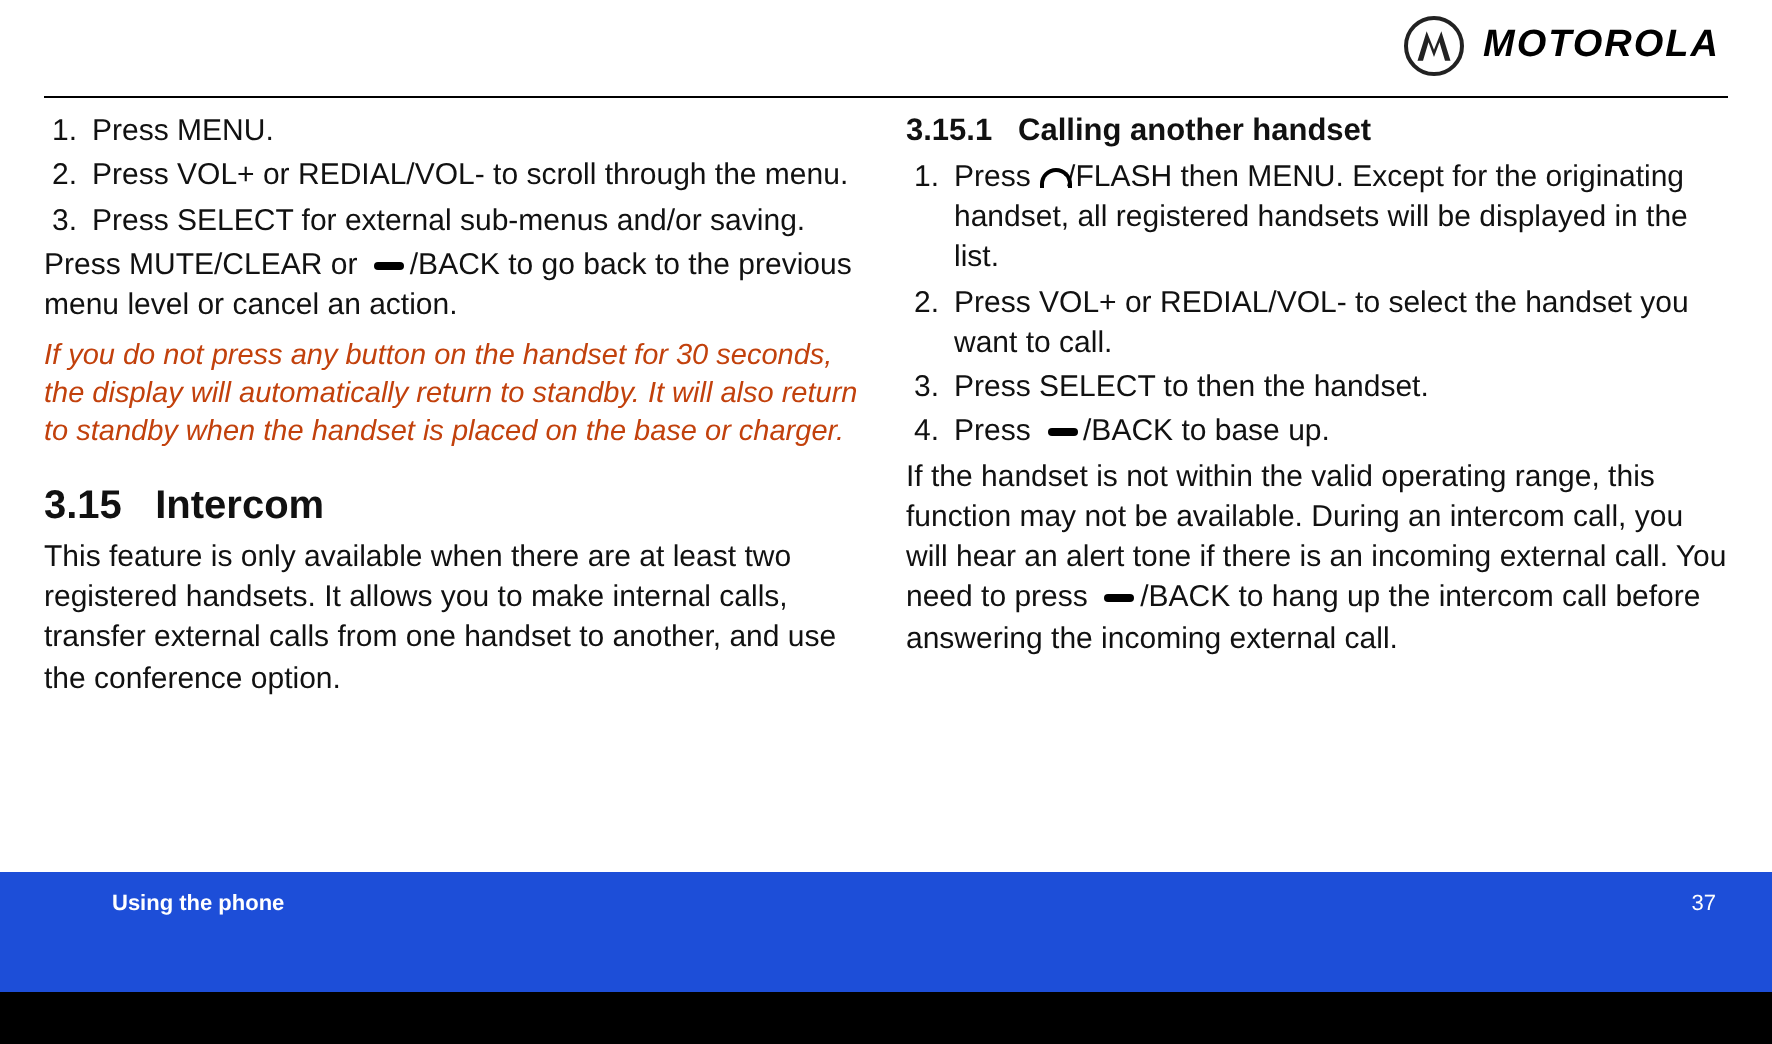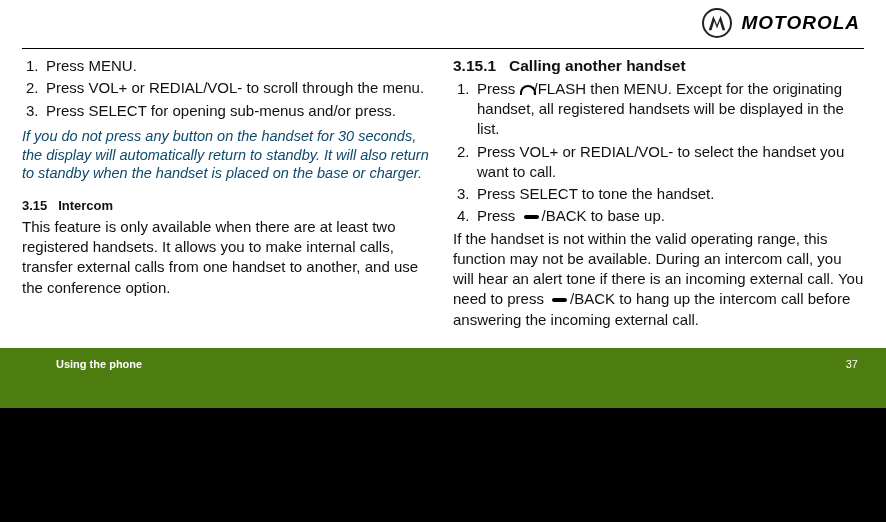--- a/index.html
+++ b/index.html
@@ -1,20 +1,20 @@
 <!DOCTYPE html>
 <html><head>
 <meta charset="utf-8">
 <style>
   * { box-sizing: border-box; margin: 0; padding: 0; }
   html, body { width: 886px; height: 522px; background: #000; font-family: Arial, Helvetica, sans-serif; }
   .page {
     position: relative;
     width: 886px;
-    height: 408px;
+    height: 496px;
     background: #fff;
   }
   .header {
     position: absolute;
     top: 0; left: 0; right: 0;
     height: 46px;
     display: flex;
     justify-content: flex-end;
     align-items: center;
     padding-right: 26px;
@@ -70,29 +70,29 @@
     margin-bottom: 2px;
   }
   ol.numlist li .num {
     width: 24px;
     flex-shrink: 0;
     text-align: left;
     padding-left: 4px;
   }
   ol.numlist li .txt { flex: 1; }
   .para { margin-top: 2px; margin-bottom: 2px; }
-  .italic { font-style: italic; color: #0c4a6e; font-size: 14.5px; line-height: 1.3; margin-top: 6px; margin-bottom: 10px; }
-  .sec-heading { font-weight: bold; font-size: 13px; margin-top: 14px; margin-bottom: 2px; }
+  .italic { font-style: italic; color: #c2410c; font-size: 14.5px; line-height: 1.3; margin-top: 6px; margin-bottom: 10px; }
+  .sec-heading { font-weight: bold; font-size: 20px; margin-top: 14px; margin-bottom: 2px; }
   .sub-heading { font-weight: bold; font-size: 15.5px; margin-bottom: 2px; }
   .note-h { font-style: italic; font-weight: bold; margin-top: 6px; }
   .footer {
     position: absolute;
     left: 0; right: 0; bottom: 0;
     height: 60px;
-    background: #4d7c0f;
+    background: #1d4ed8;
     color: #fff;
     display: flex;
     align-items: flex-start;
     justify-content: space-between;
     padding: 10px 28px 0 56px;
     font-size: 11px;
   }
   .footer .ftitle { font-weight: bold; }
   .back-icon {
     display: inline-block;
@@ -153,25 +153,28 @@
         </li>
         <li>
           <span class="num">2.</span>
           <span class="txt">
             <span>Press </span><b>VOL+</b><span> or </span><b>REDIAL/VOL-</b><span> to scroll through the menu.</span>
           </span>
         </li>
         <li>
           <span class="num">3.</span>
           <span class="txt">
-            <span>Press </span><b>SELECT</b><span> for opening sub-menus and/or press.</span>
+            <span>Press </span><b>SELECT</b><span> for external sub-menus and/or saving.</span>
           </span>
         </li>
       </ol>
 
+      <p class="para">
+        <span>Press </span><b>MUTE/CLEAR</b><span> or  </span><span class="back-icon"></span><b>/BACK</b><span> to go back to the previous menu level or cancel an action.</span>
+      </p>
 
       <p class="italic">If you do not press any button on the handset for 30 seconds, the display will automatically return to standby. It will also return to standby when the handset is placed on the base or charger.</p>
 
       <p class="sec-heading">
         <span>3.15</span>&nbsp;&nbsp;&nbsp;<span>Intercom</span>
       </p>
       <p class="para">This feature is only available when there are at least two registered handsets. It allows you to make internal calls, transfer external calls from one handset to another, and use the conference option.</p>
     </div>
 
     <div class="col">
@@ -187,21 +190,21 @@
         </li>
         <li>
           <span class="num">2.</span>
           <span class="txt">
             <span>Press </span><b>VOL+</b><span> or </span><b>REDIAL/VOL-</b><span> to select the handset you want to call.</span>
           </span>
         </li>
         <li>
           <span class="num">3.</span>
           <span class="txt">
-            <span>Press </span><b>SELECT</b><span> to tone the handset.</span>
+            <span>Press </span><b>SELECT</b><span> to then the handset.</span>
           </span>
         </li>
         <li>
           <span class="num">4.</span>
           <span class="txt">
             <span>Press </span><span class="back-icon"></span><b>/BACK</b><span> to base up.</span>
           </span>
         </li>
       </ol>
 

